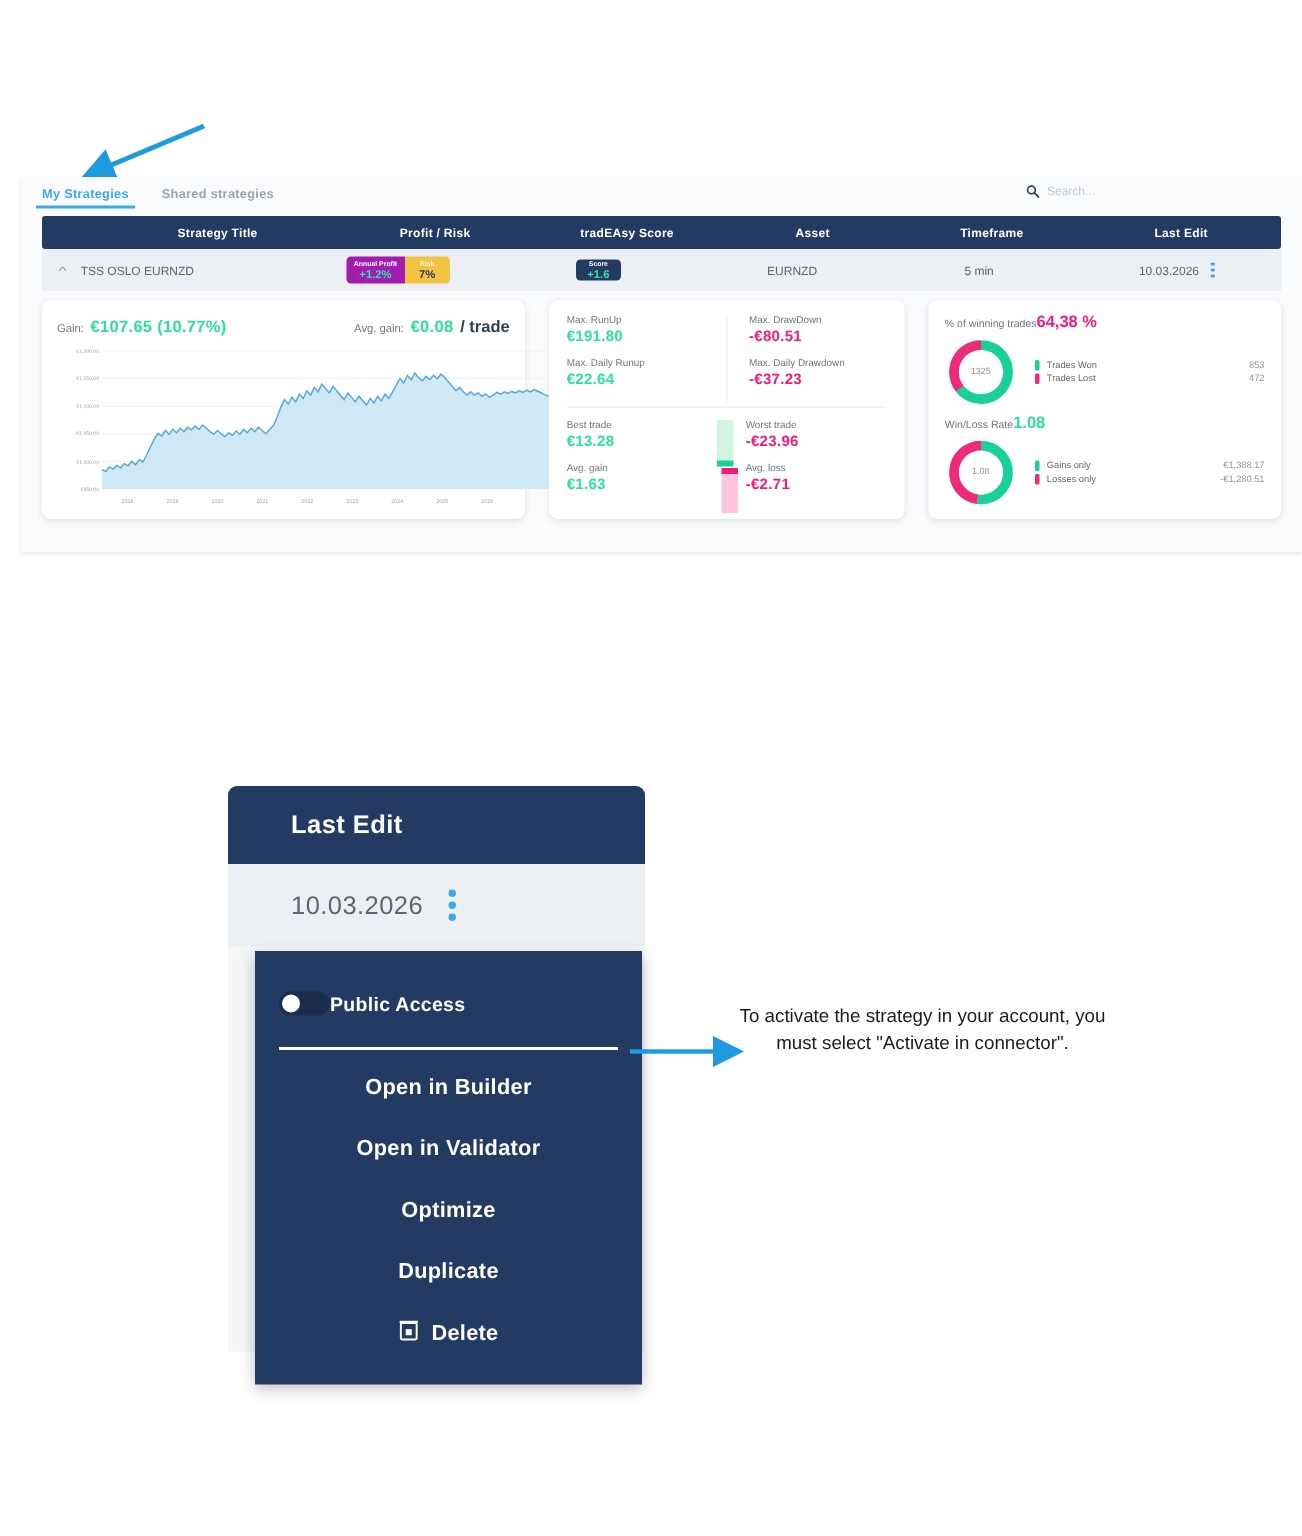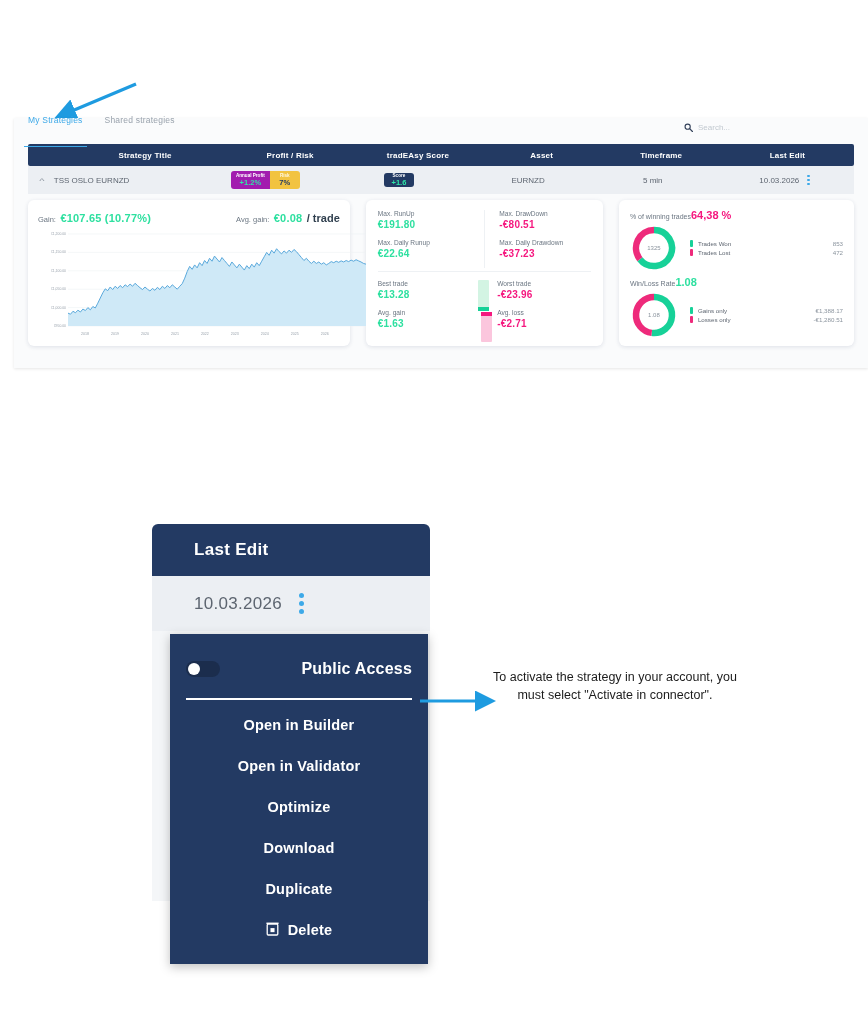--- a/index.html
+++ b/index.html
@@ -31,21 +31,21 @@
     background: #fafbfc;
     box-shadow: 0 1px 3px rgba(0,0,0,.10);
   }
   .tabs-bar {
     height: 26px; display: flex; align-items: center;
     padding-left: 14px; gap: 22px;
     background: #fafbfc; position: relative;
   }
   .tab {
     font-size: 8.5px; color: #9aa3ad; letter-spacing: .2px;
-    padding-bottom: 22px; position: relative; cursor: pointer;
+    padding-bottom: 5px; position: relative; cursor: pointer; font-weight: bold;
   }
   .tab.active { color: #3da9e8; }
   .tab.active::after {
     content: ""; position: absolute; left: -4px; right: -4px; bottom: 0;
     height: 1.5px; background: #3da9e8;
   }
   .search-wrap {
     position: absolute; right: 80px; top: 5px;
     display: flex; align-items: center; gap: 5px;
   }
@@ -188,22 +188,22 @@
   .ctx-toggle-row.indent { padding-left: 6px; }
   .toggle {
     width: 34px; height: 16px; border-radius: 9px; background: #1b2d4d;
     position: relative; flex: none;
   }
   .toggle .knob {
     position: absolute; left: 2px; top: 2px; width: 12px; height: 12px;
     border-radius: 50%; background: #ffffff;
   }
   .ctx-toggle-label {
-    flex: 1; text-align: right; color: #ffffff;
-    font-size: 16px; font-weight: bold; letter-spacing: .2px;
+    flex: 1; text-align: left; color: #ffffff;
+    font-size: 13px; font-weight: bold; letter-spacing: .2px;
   }
   .ctx-sep { height: 2px; background: #ffffff; margin: 8px 16px 4px 16px; }
   .ctx-item {
     height: 41px; display: flex; align-items: center; justify-content: center;
     color: #ffffff; font-size: 14.5px; font-weight: bold; letter-spacing: .2px;
     cursor: pointer; gap: 9px;
   }
   .trash-icon { display: inline-block; }
 
   .mock-edge {
@@ -458,23 +458,20 @@
       <div class="ctx-item">
         <span>Open in Builder</span>
       </div>
       <div class="ctx-item">
         <span>Open in Validator</span>
       </div>
       <div class="ctx-item">
         <span>Optimize</span>
       </div>
       <div class="ctx-item">
-        <span>Download</span>
-      </div>
-      <div class="ctx-item">
         <span>Duplicate</span>
       </div>
       <div class="ctx-item">
         <span class="trash-icon">
           <svg width="13" height="15" viewBox="0 0 16 18">
             <rect x="1.5" y="3.5" width="13" height="13.5" rx="1.2" fill="none" stroke="#ffffff" stroke-width="1.6"></rect>
             <line x1="0.5" y1="2.6" x2="15.5" y2="2.6" stroke="#ffffff" stroke-width="1.8"></line>
             <rect x="5.5" y="8.5" width="5" height="5" fill="#ffffff"></rect>
           </svg>
         </span>

